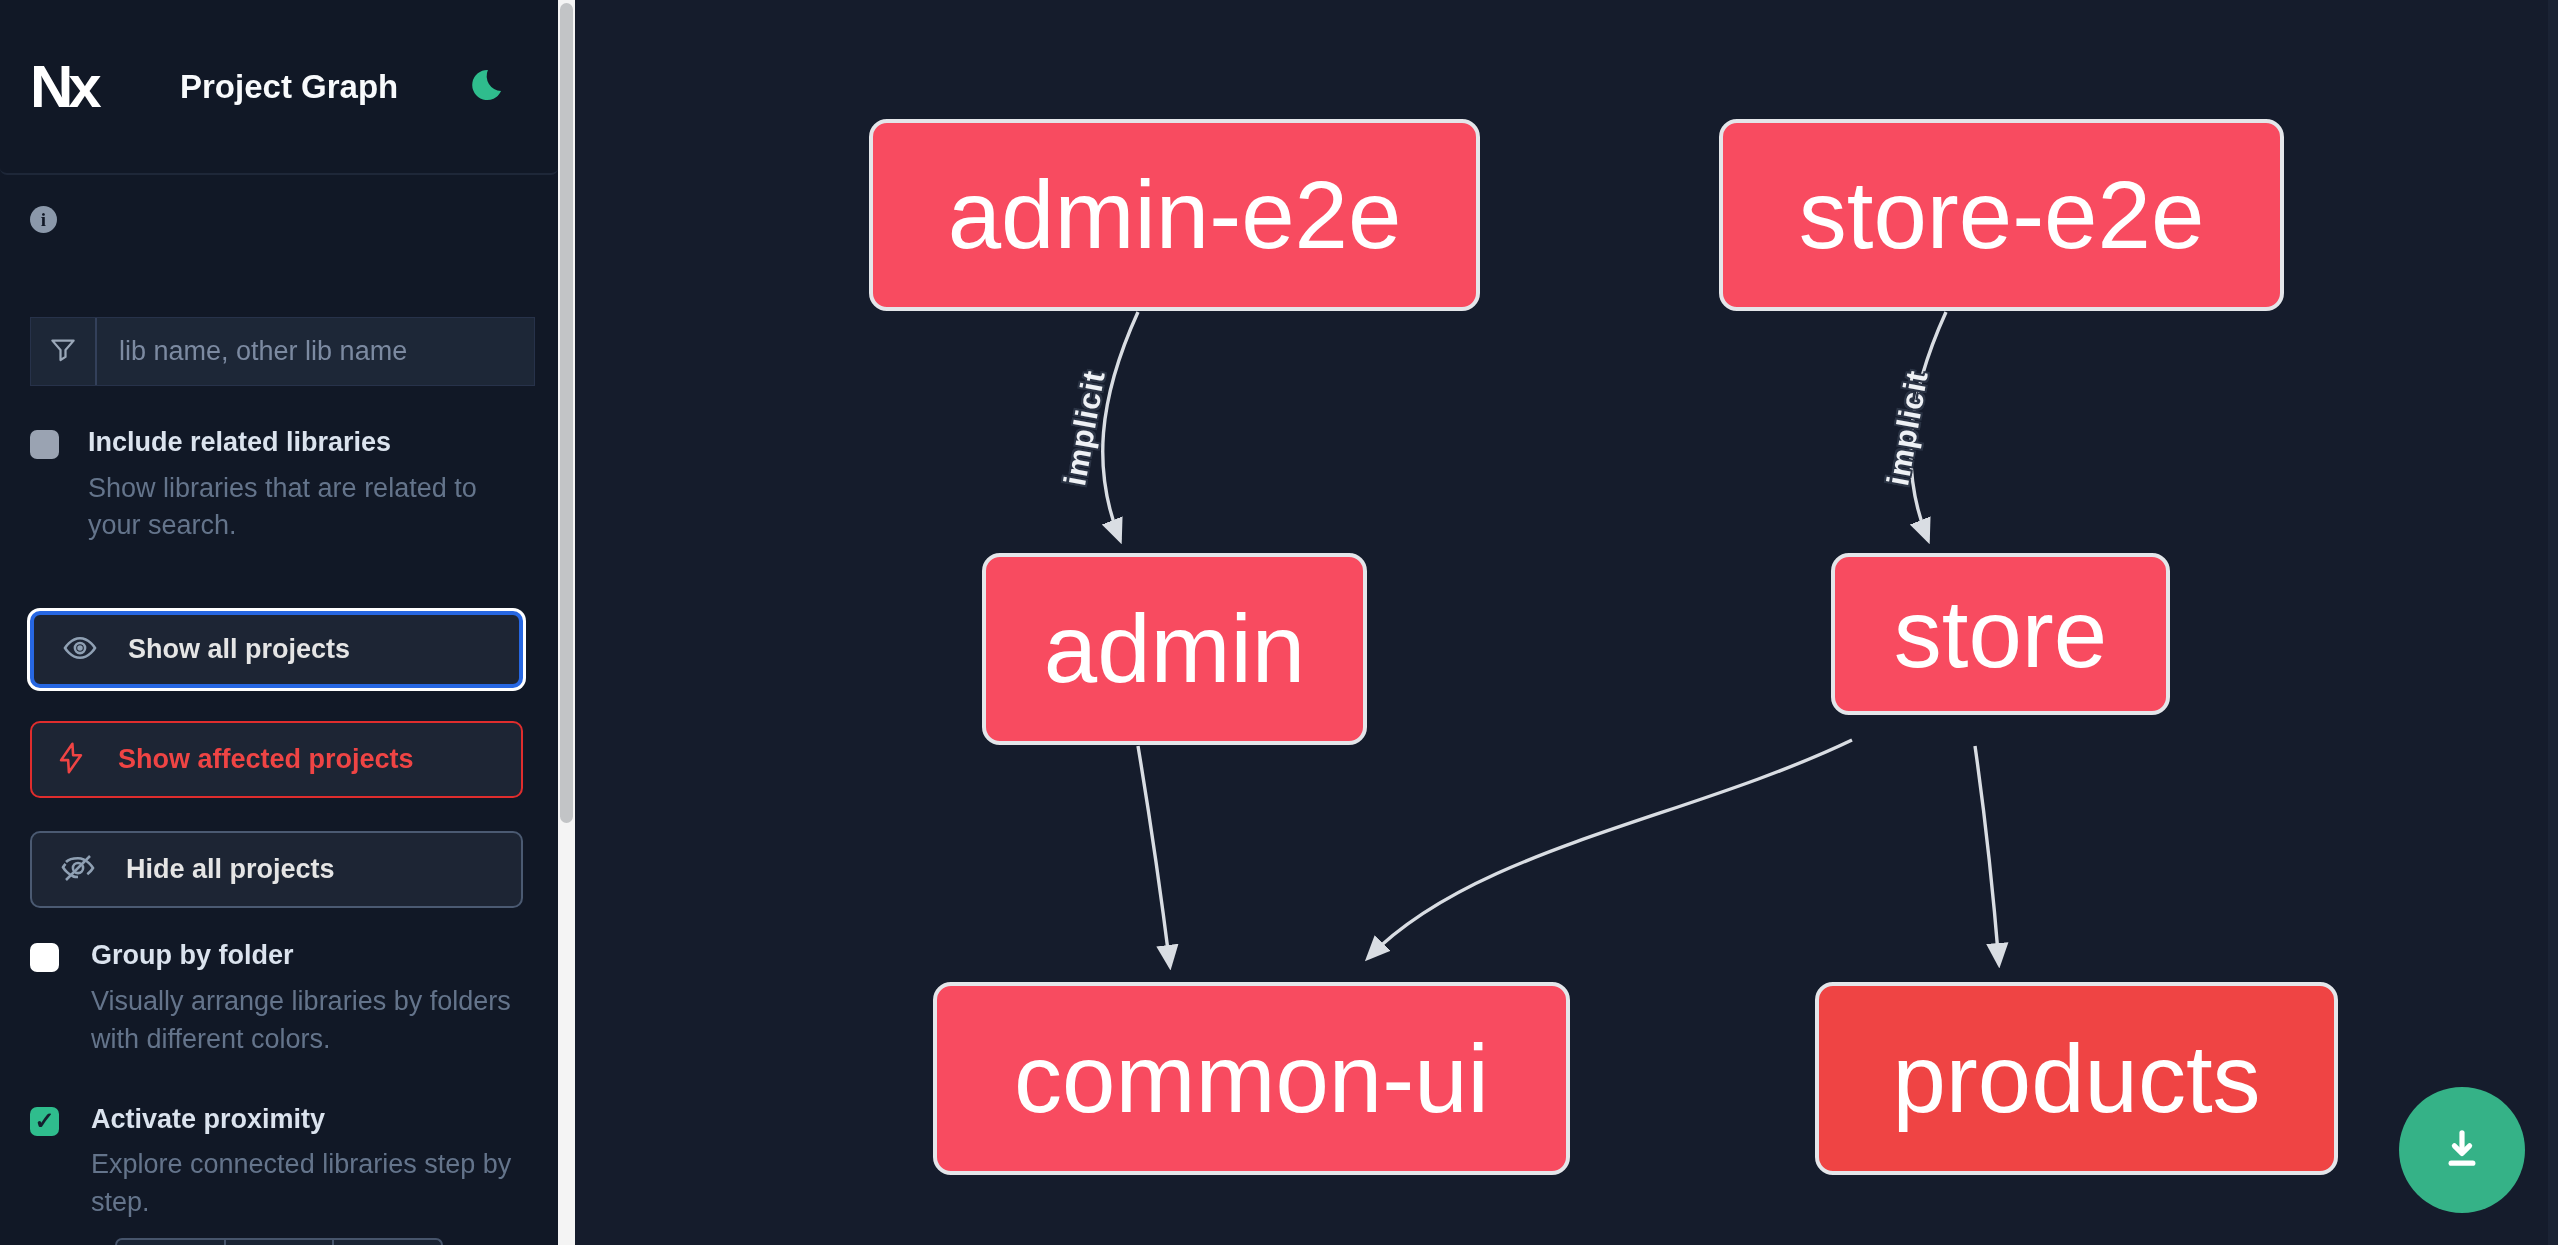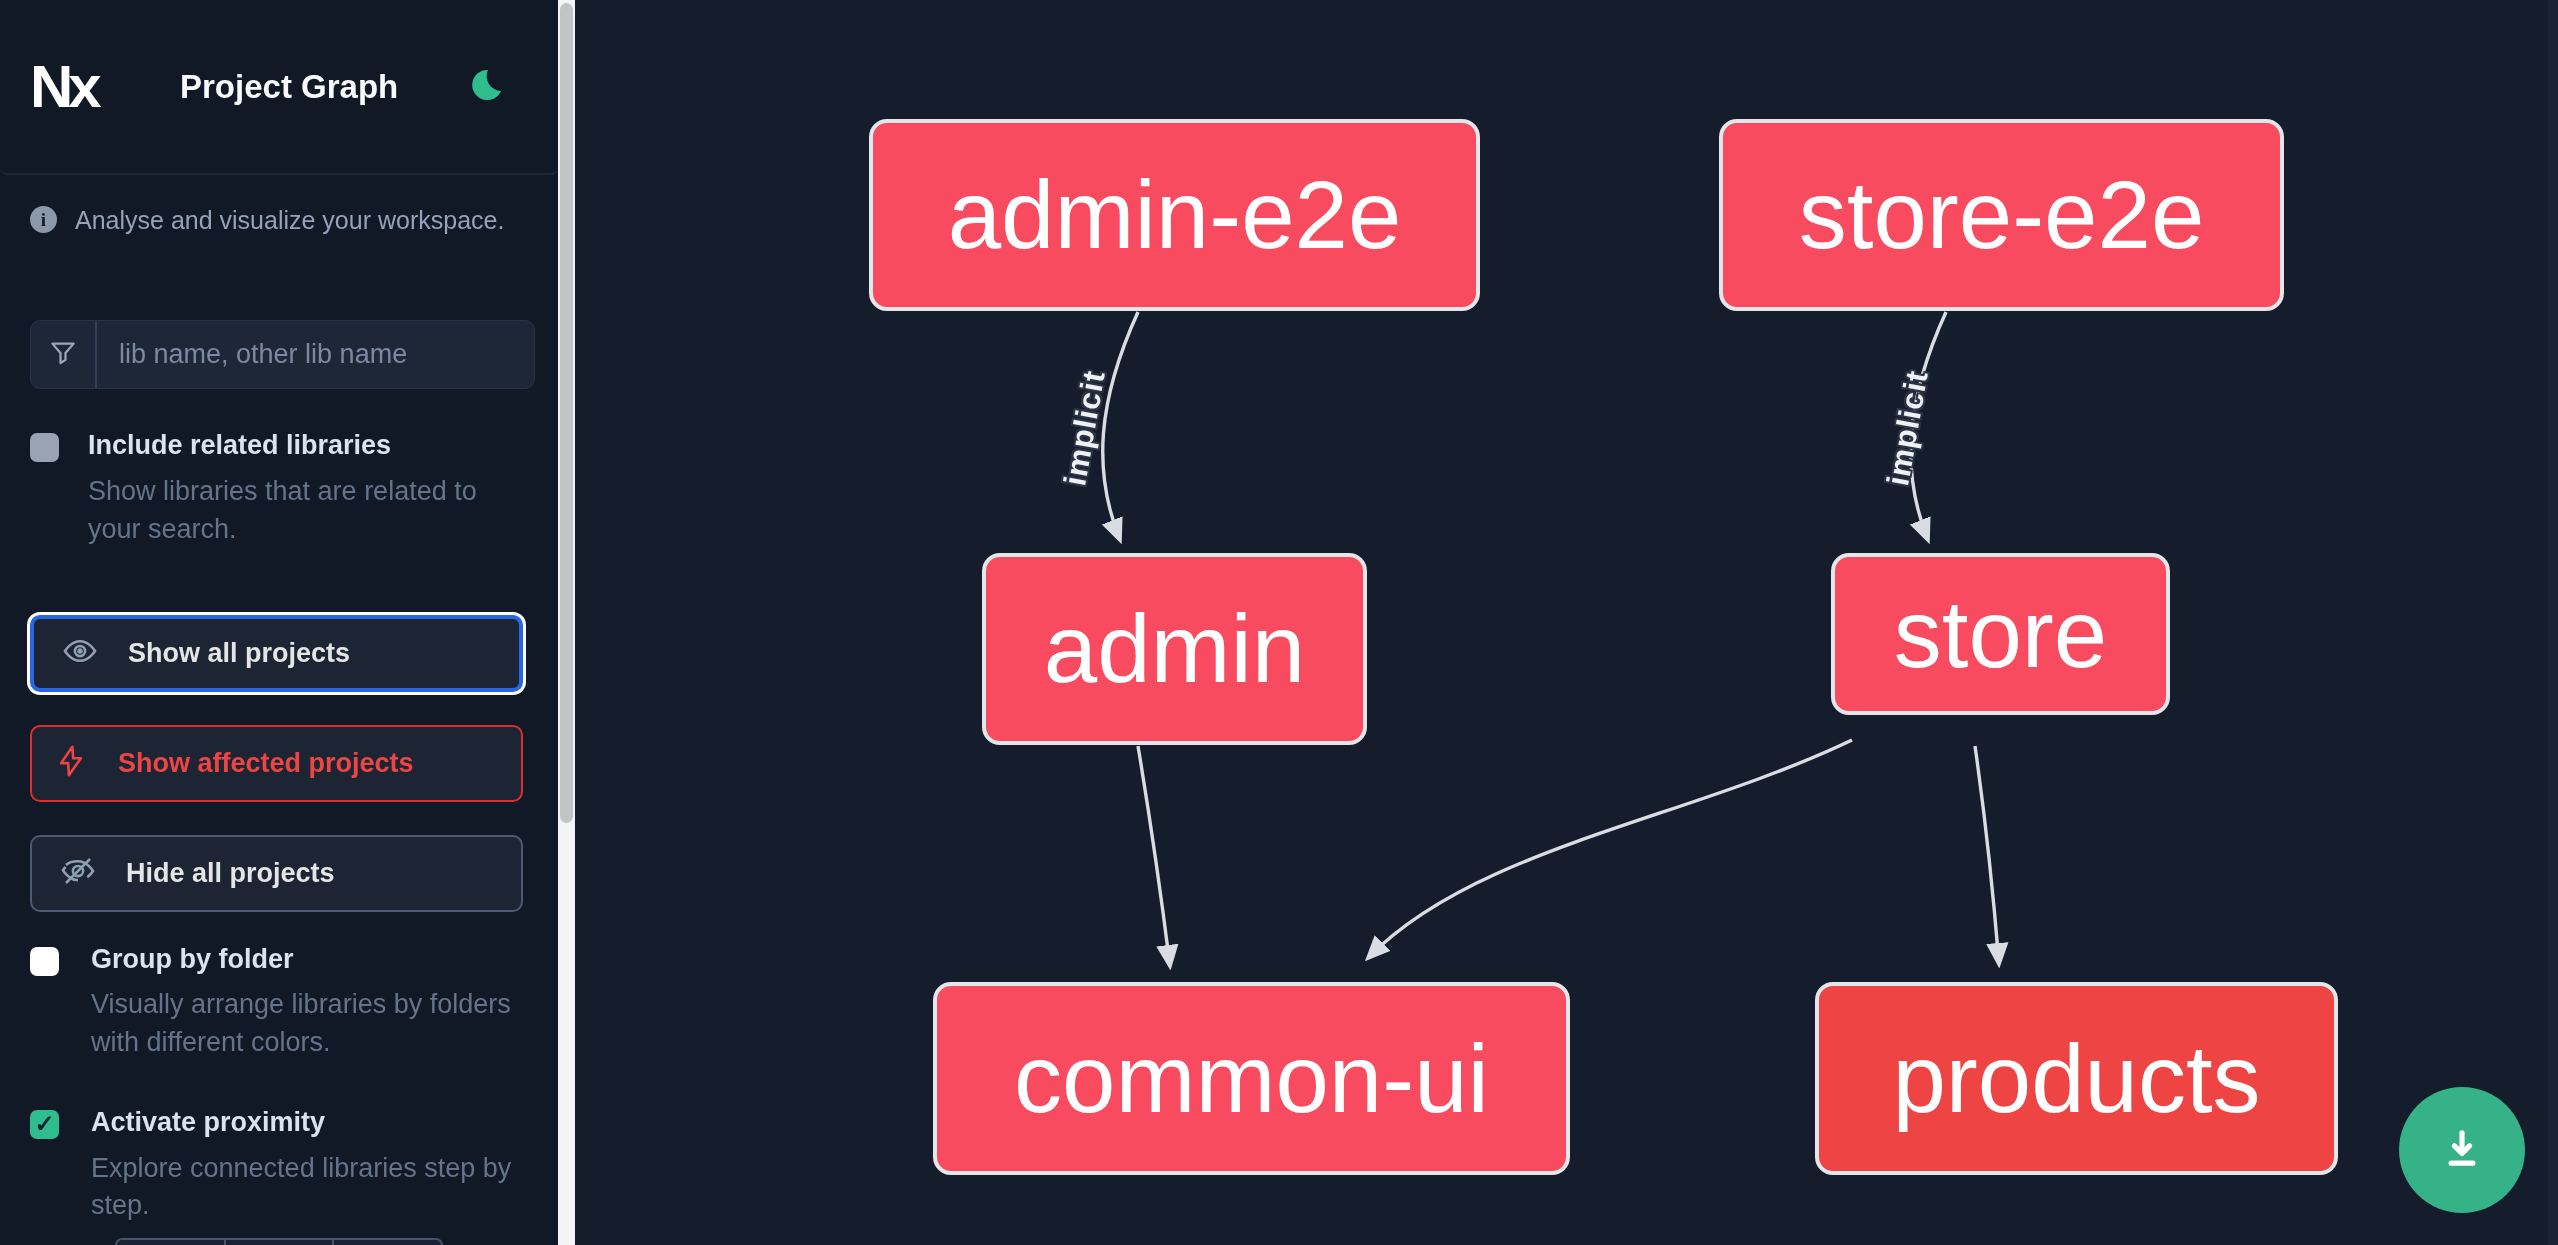--- a/index.html
+++ b/index.html
@@ -33,21 +33,21 @@
   }
   .info-icon{
     width:27px;height:27px;border-radius:50%;background:#8b98aa;color:#111826;
     display:flex;align-items:center;justify-content:center;
     font-weight:700;font-size:19px;font-family:"Liberation Serif",serif;flex:0 0 auto;margin-top:1px;
   }
   .tagline{font-size:25px;color:#94a3b8;line-height:1.25;}
 
   .search-box{
     margin:84px 23px 0 30px;height:67px;display:flex;align-items:stretch;
-    background:#1d2737;border-radius:10px;overflow:hidden;border:1px solid #27324a;
+    background:#1d2737;border-radius:0;overflow:hidden;border:1px solid #27324a;
   }
   .search-iconcell{
     width:64px;display:flex;align-items:center;justify-content:center;
     border-right:2px solid #33405a;flex:0 0 auto;
   }
   .search-input{
     flex:1;background:transparent;border:none;outline:none;
     color:#cbd5e1;font-size:27px;padding:0 22px;font-family:"Liberation Sans",sans-serif;
   }
   .search-input::placeholder{color:#7c8aa1;}
@@ -143,21 +143,20 @@
       <span>
         <svg width="38" height="38" viewBox="0 0 24 24">
             <path d="M13.2 2.5a9.5 9.5 0 1 0 8.3 13.3A9.5 9.5 0 0 1 13.2 2.5z" fill="#2fbd8d"></path>
           </svg>
       </span>
     </div>
   </div>
 
   <div class="info-row">
     <div class="info-icon">i</div>
-    <div class="tagline">Analyse and visualize your workspace.</div>
   </div>
 
   <div class="search-box">
     <div class="search-iconcell">
       <span>
         <svg width="30" height="30" viewBox="0 0 24 24" fill="none" stroke="#9aa7b8" stroke-width="1.8" stroke-linejoin="round">
             <path d="M3.5 4.5h17l-6.5 7.5v5.5l-4 2.5v-8L3.5 4.5z"></path>
           </svg>
       </span>
     </div>

